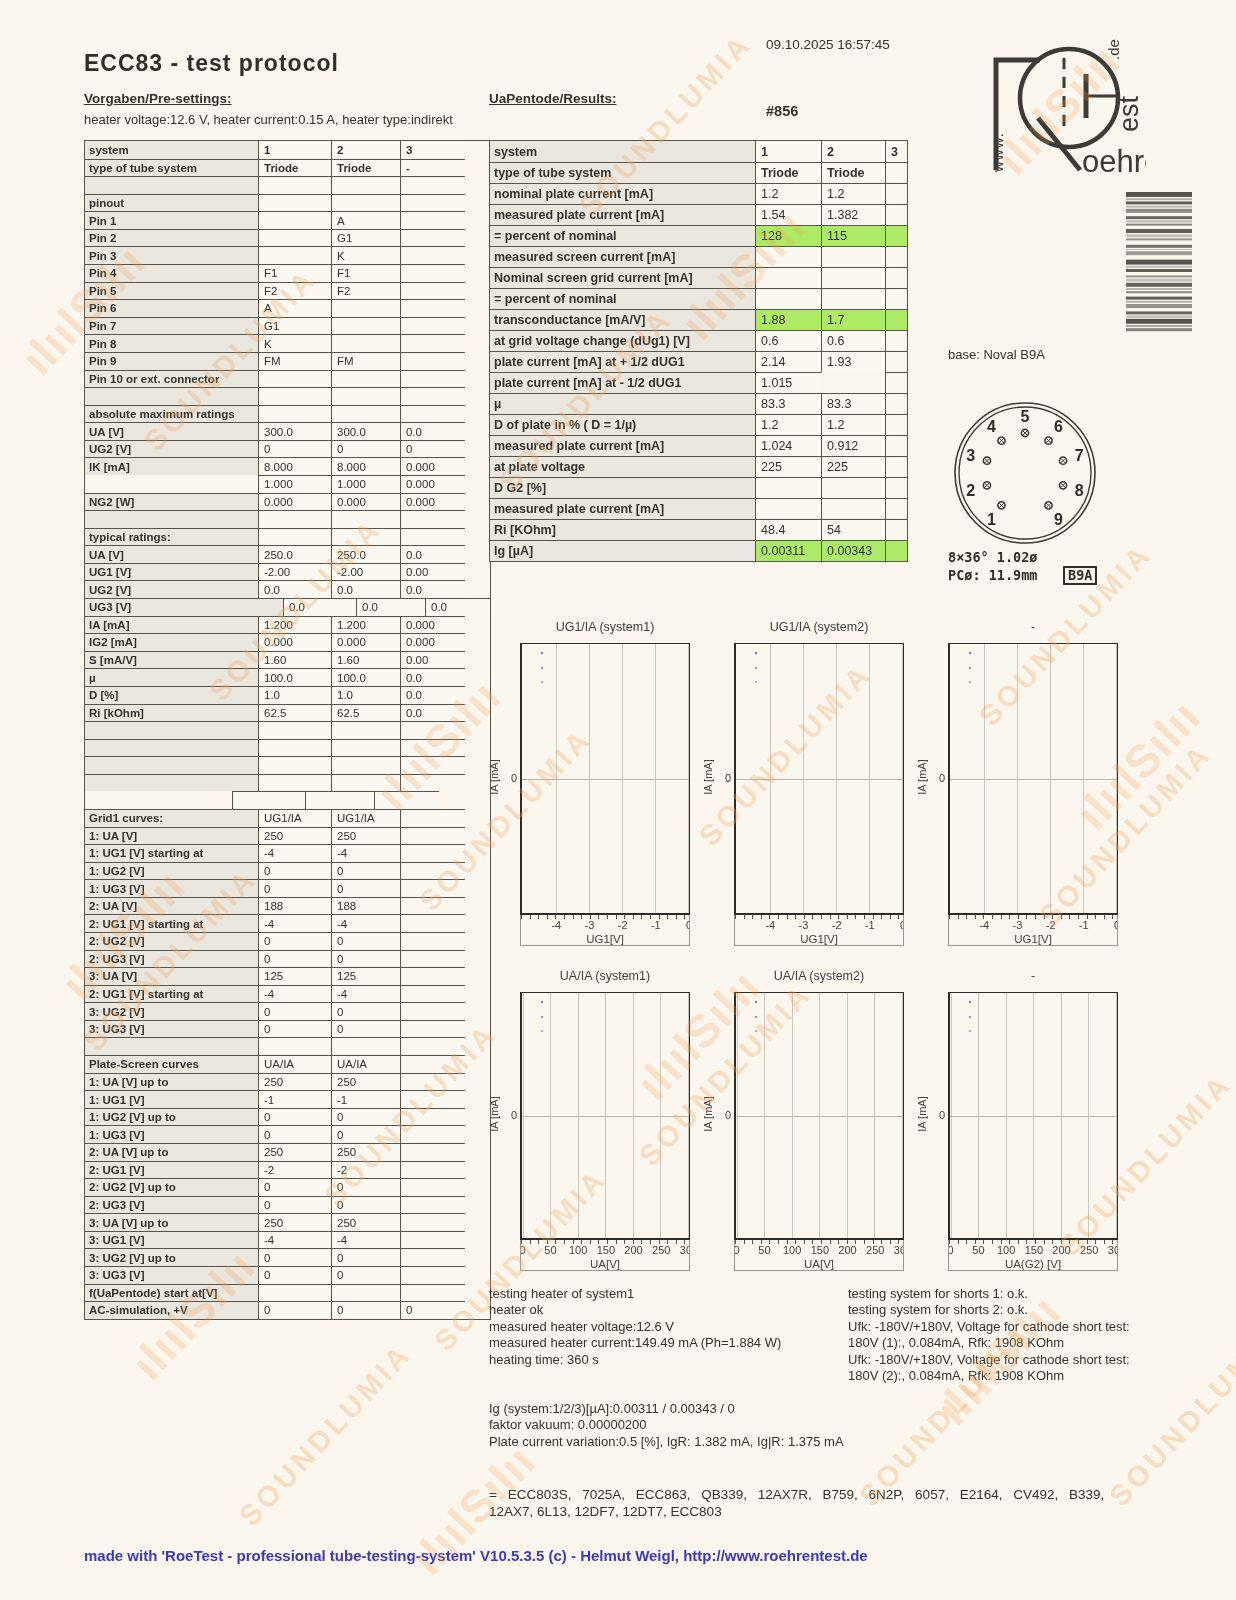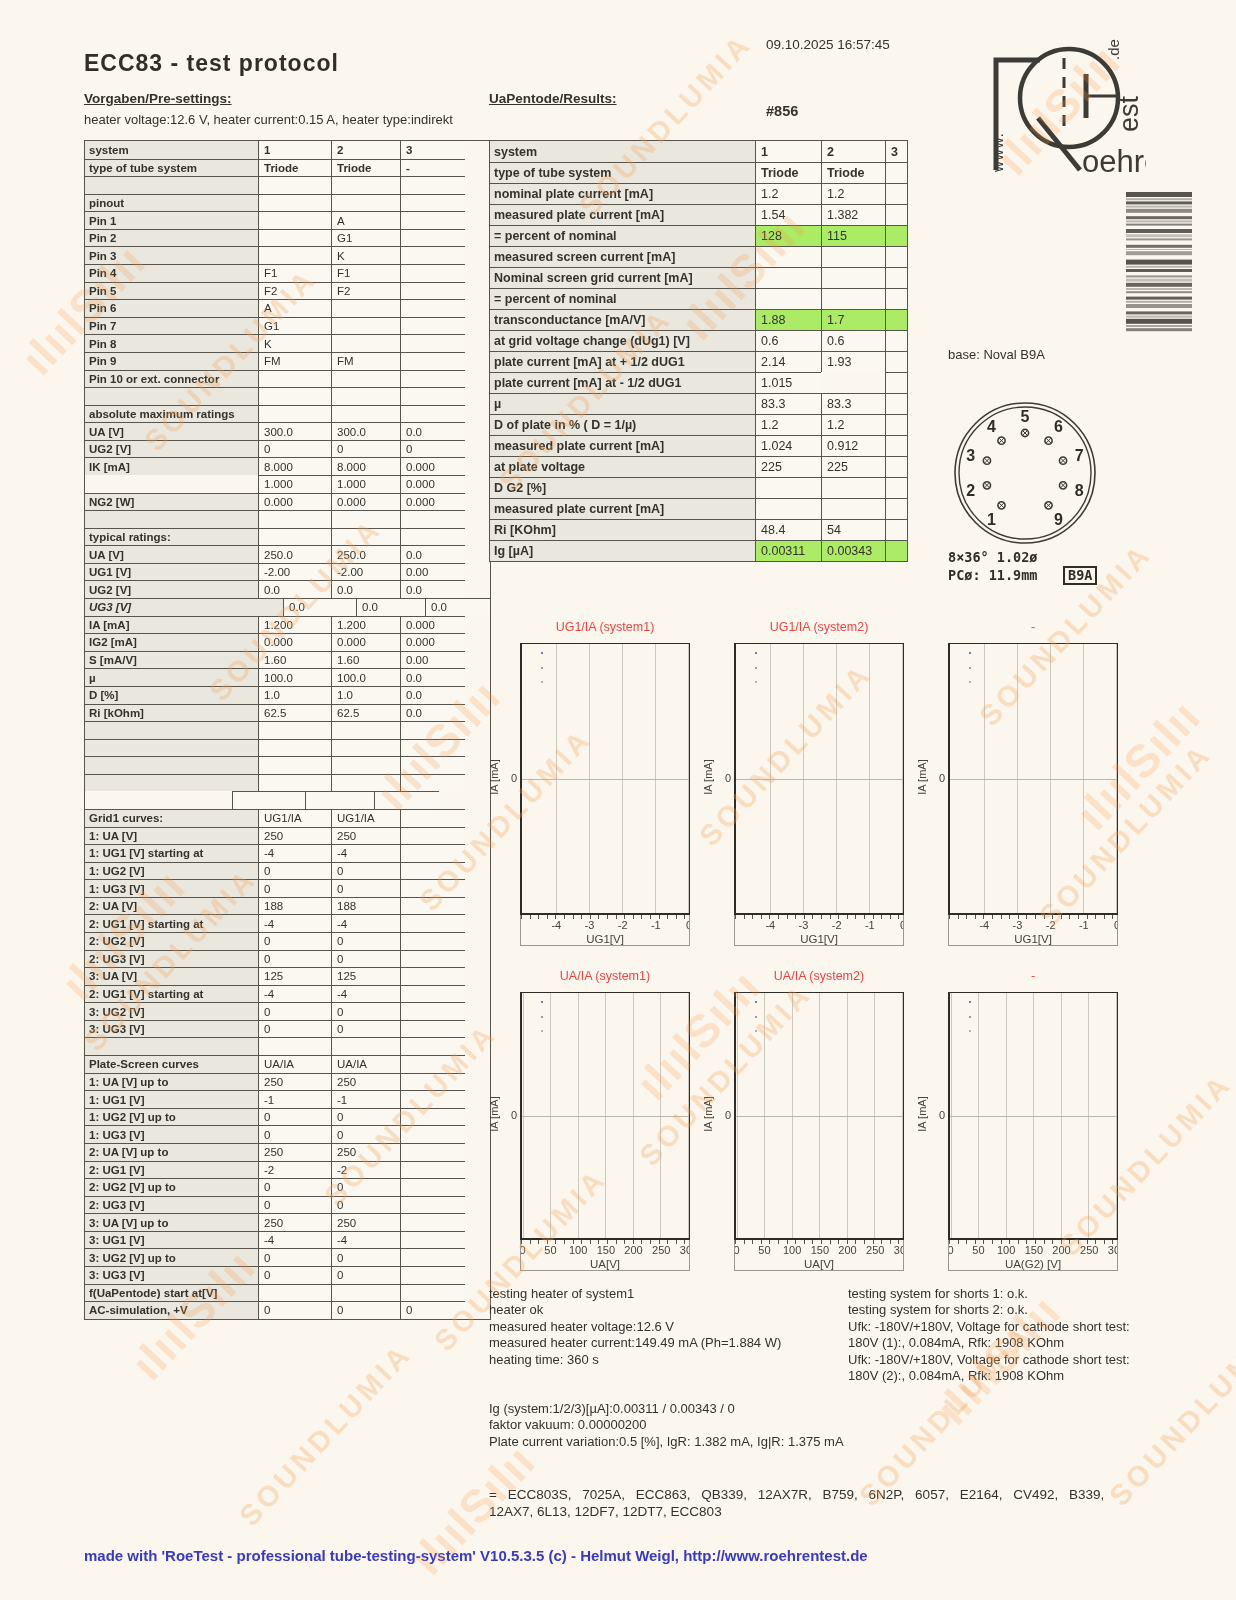--- a/index.html
+++ b/index.html
@@ -30,21 +30,21 @@
   .td.lab{background:#eae7de; font-weight:bold; padding-left:4px;}
   .td.val{background:#faf8f1; padding-left:5px;}
   .td.val.vb{font-weight:bold;}
   .td.val.green{background:#aceb66;}
   #pretable{left:84px; top:140px; font-size:11.5px;}
   #pretable .tr{height:17.58px;}
   #restable{left:489px; top:140px; font-size:12.5px;}
   #restable .tr{height:21px;}
   
   .chart{position:absolute;}
-  .ctitle{position:absolute; text-align:center; color:#ef4444; font-size:12.5px;}
+  .ctitle{position:absolute; text-align:center; color:#404040; font-size:12.5px;}
   .ylab{position:absolute; transform:rotate(-90deg); transform-origin:center; font-size:11px; color:#45433d; white-space:nowrap;}
   .yzero{position:absolute; font-size:11px; color:#45433d; text-align:right;}
   .pbox{position:absolute; box-sizing:border-box; border:1px solid #2e2c27; border-left-width:2px; border-bottom-width:2px;}
   .gl{position:absolute; top:0; bottom:0; width:1px; background:#cbc8be;}
   .zl{position:absolute; left:0; right:0; height:1px; background:#b9b6ac;}
   .dot{position:absolute; width:2px; height:2px;}
   .xwrap{position:absolute; box-sizing:border-box; border:1px solid #9b978d; border-top:none;}
   .mticks{height:4px; background:repeating-linear-gradient(90deg,#56534b 0,#56534b 1px,transparent 1px,transparent 8.6px);}
   .ticks{position:relative; height:13px; overflow:hidden;}
   .tick{position:absolute; transform:translateX(-50%); font-size:11px; color:#45433d; top:0;}
@@ -273,21 +273,21 @@
         <div class="td val" style="width: 69px;">-2.00</div>
         <div class="td val" style="width: 65px;">0.00</div>
       </div>
       <div class="tr">
         <div class="td lab" style="width: 173px;">UG2 [V]</div>
         <div class="td val" style="width: 73px;">0.0</div>
         <div class="td val" style="width: 69px;">0.0</div>
         <div class="td val" style="width: 65px;">0.0</div>
       </div>
       <div class="tr">
-        <div class="td lab" style="width: 198px; font-style: italic;">UG3 [V]</div>
+        <div class="td lab" style="width: 198px;">UG3 [V]</div>
         <div class="td val" style="width: 73px;">0.0</div>
         <div class="td val" style="width: 69px;">0.0</div>
         <div class="td val" style="width: 65px;">0.0</div>
       </div>
       <div class="tr">
         <div class="td lab" style="width: 173px;">IA [mA]</div>
         <div class="td val" style="width: 73px;">1.200</div>
         <div class="td val" style="width: 69px;">1.200</div>
         <div class="td val" style="width: 65px;">0.000</div>
       </div>

